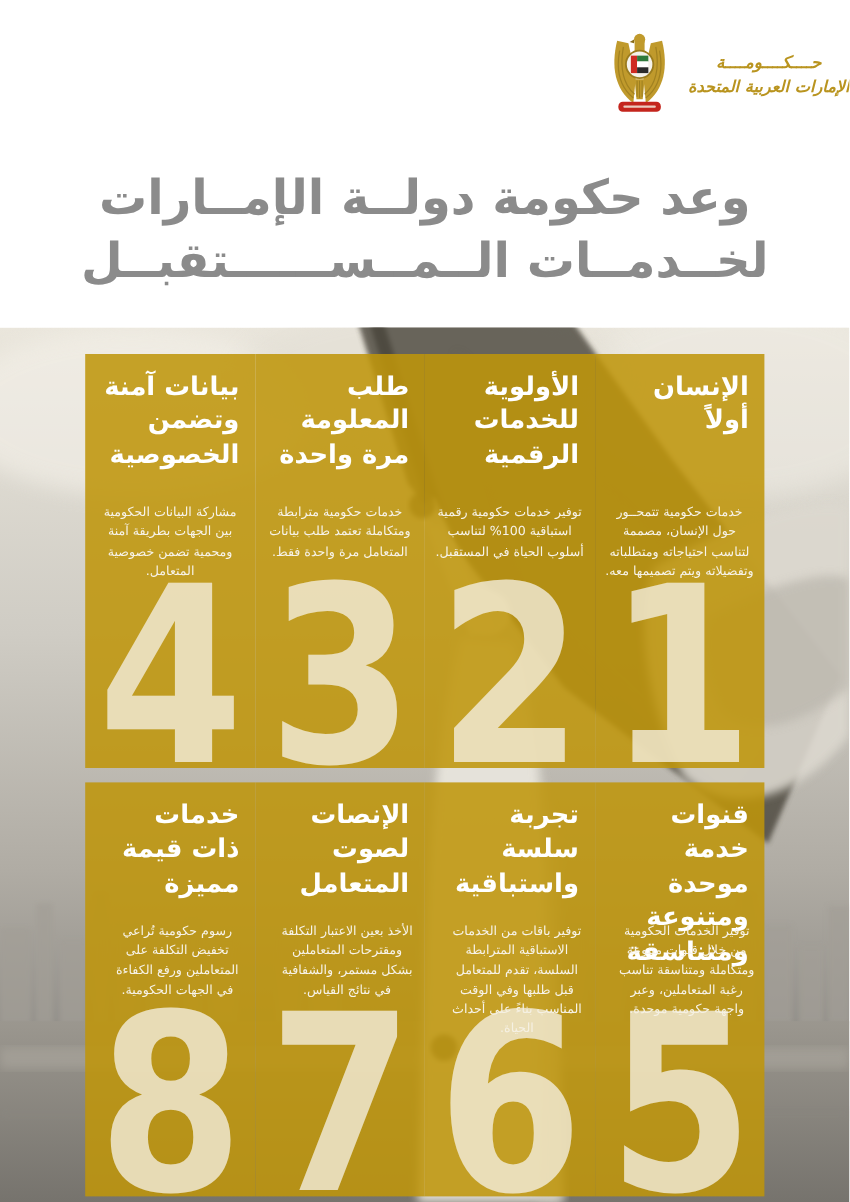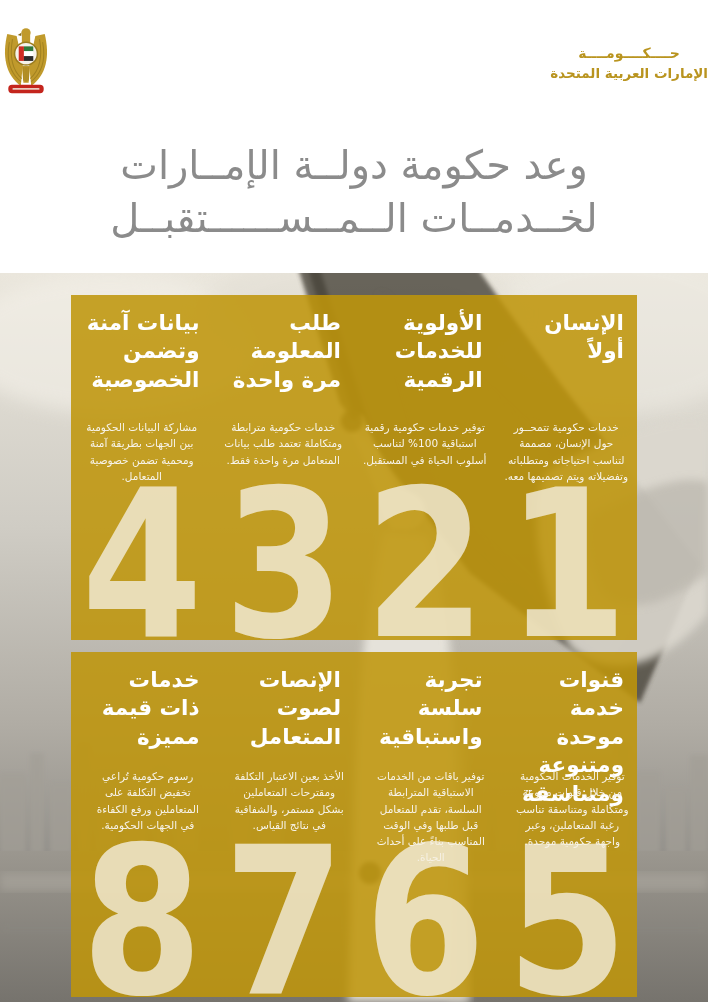--- a/index.html
+++ b/index.html
@@ -5,30 +5,30 @@
   html,body{margin:0;padding:0;background:#ffffff;}
   .poster{
     position:relative;width:708px;height:1002px;margin:0 auto;
     background:#ffffff;overflow:hidden;
     font-family:"DejaVu Sans","Liberation Sans",sans-serif;
     direction:rtl;
   }
   
   .logo-lockup{
     position:absolute;top:26px;left:0;right:0;
-    display:flex;flex-direction:row;justify-content:space-between;align-items:center;
-    direction:ltr;gap:14px;
+    display:flex;flex-direction:row;justify-content:flex-end;align-items:center;
+    direction:ltr;gap:14px;font-style:italic;
   }
   .emblem{width:52px;height:74px;flex:0 0 auto;}
   .logo-text{display:flex;flex-direction:column;align-items:center;direction:rtl;}
   .logo-line1{font-size:14px;font-weight:bold;color:#b9941f;line-height:1.5;}
   .logo-line2{font-size:13.5px;font-weight:bold;color:#b9941f;line-height:1.4;}
   .poster-title{
     position:absolute;top:112px;left:0;right:0;
-    text-align:center;font-size:40px;font-weight:normal;color:#8b8b8b;
+    text-align:center;font-size:40px;font-weight:bold;color:#8b8b8b;
     line-height:1.32;white-space:pre-line;letter-spacing:-0.5px;
   }
   
   .photo{position:absolute;top:273px;left:0;width:708px;height:729px;}
   
   .row{
     position:absolute;left:71px;right:71px;
     display:flex;justify-content:space-between;direction:rtl;
   }
   .row-top{top:295px;height:345px;}

